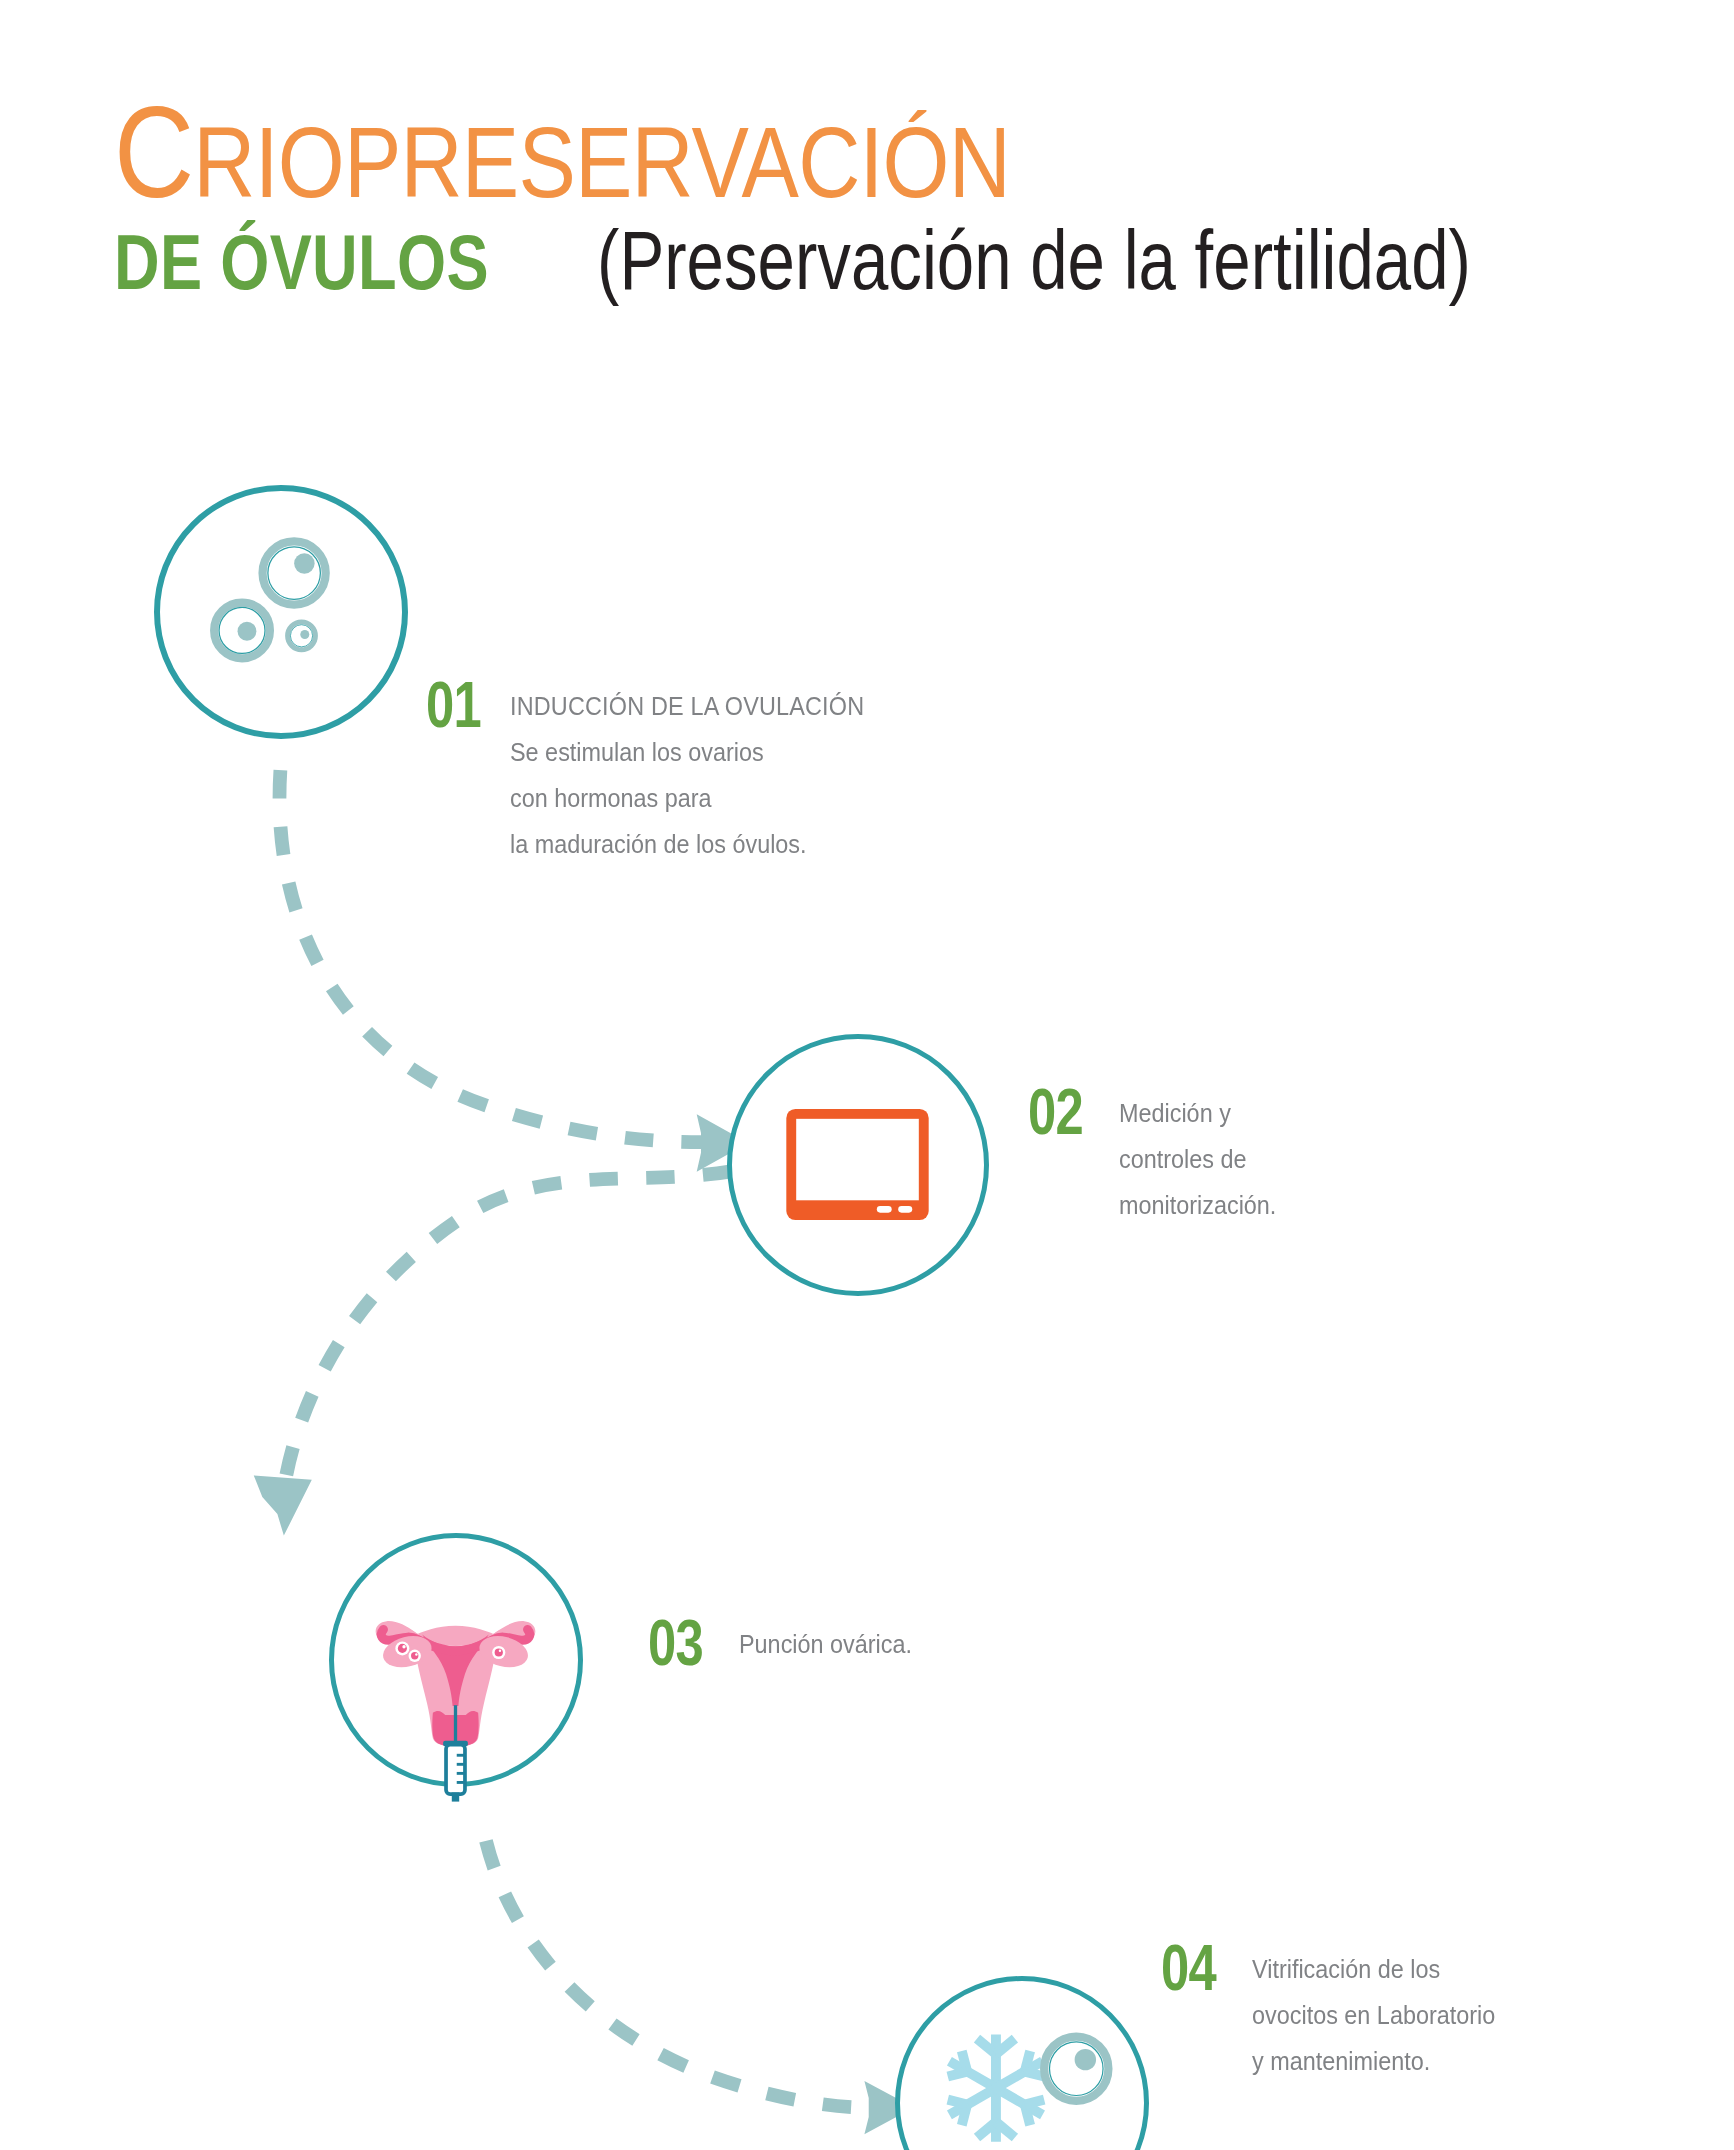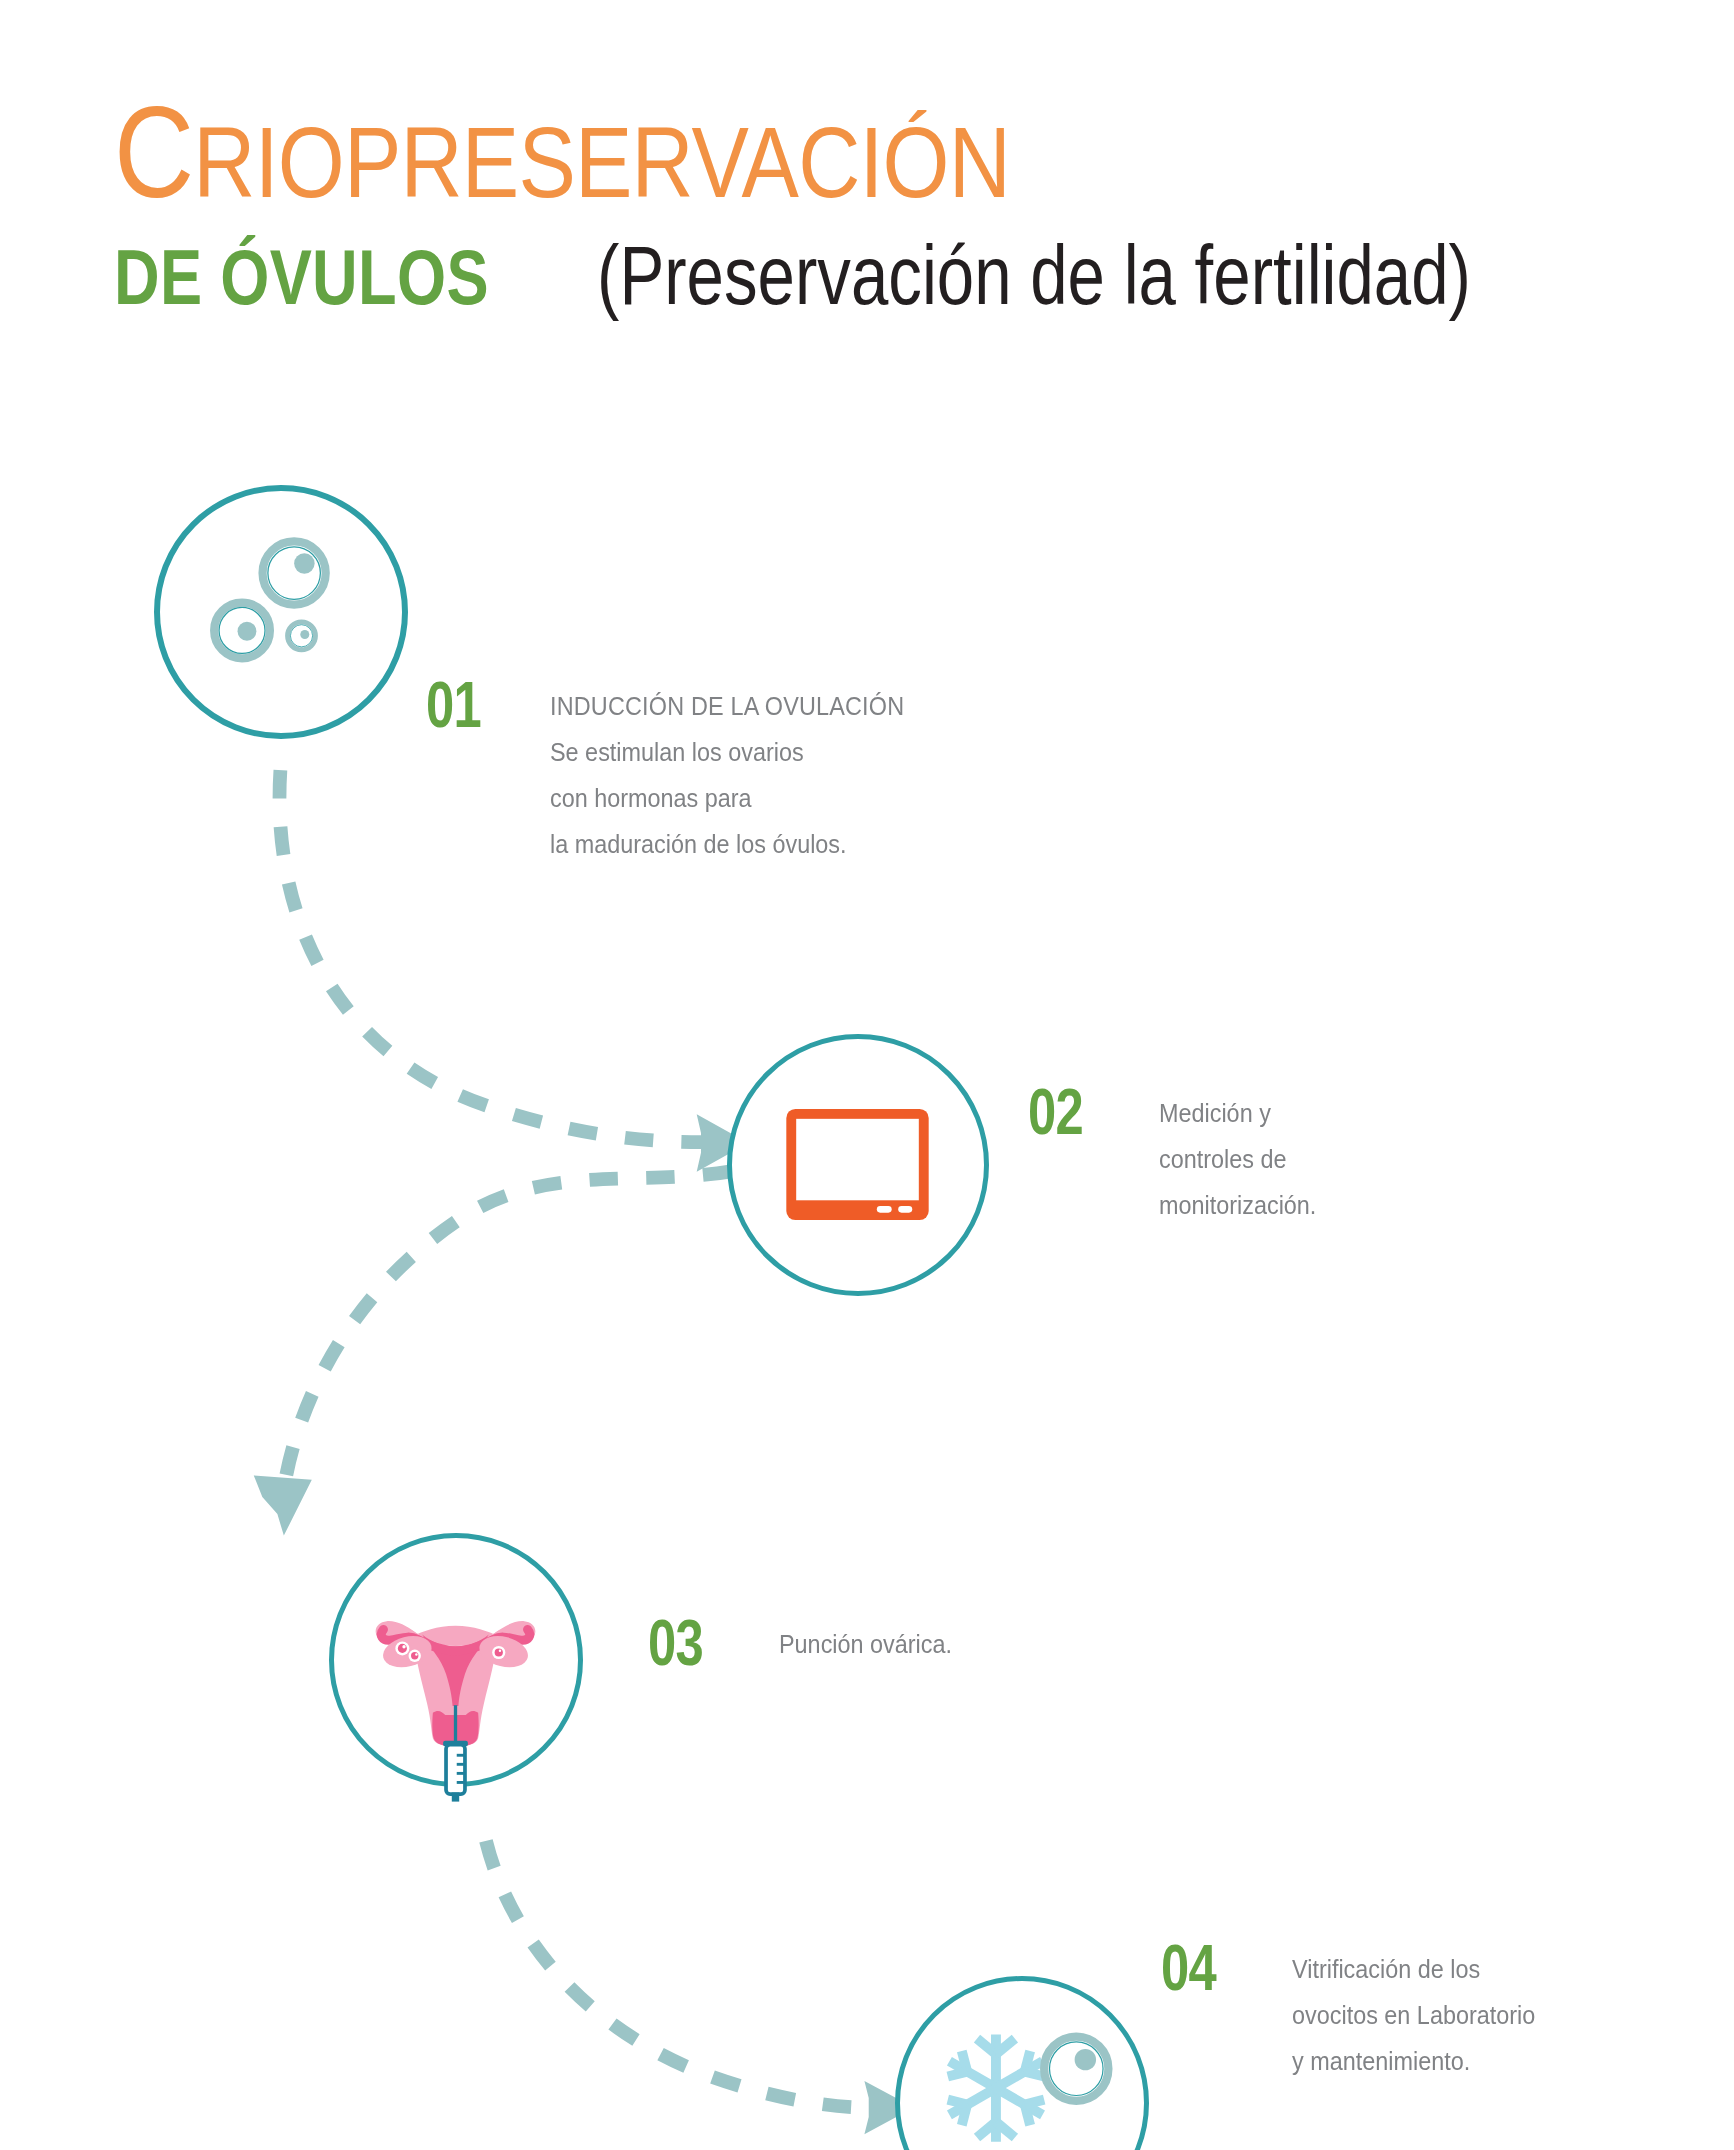--- a/index.html
+++ b/index.html
@@ -27,21 +27,21 @@
     line-height:102px;
     letter-spacing:-0.9px;
     color:#F29244;
     font-weight:400;
     white-space:nowrap;
     transform:scaleX(0.86);
     transform-origin:left center;
   }
   .title-line1 .cap{font-size:129px;}
   .title-line2{
-    margin-top:20px;
+    margin-top:5px;
     white-space:nowrap;
     display:flex;
     align-items:baseline;
     gap:26px;
   }
   .title-green{
     font-family:"Liberation Sans Narrow","Liberation Sans",sans-serif;
     font-size:77px;
     line-height:77px;
     font-weight:700;
@@ -73,21 +73,21 @@
     box-sizing:border-box;
     border:6px solid #2E9EA5;
     background:#ffffff;
   }
   #circle-1{left:154px;top:485px;width:254px;height:254px;}
   #circle-2{left:727px;top:1034px;width:262px;height:262px;border-width:5.6px;}
   #circle-3{left:329px;top:1533px;width:254px;height:254px;border-width:5.6px;}
   #circle-4{left:895px;top:1976px;width:254px;height:254px;border-width:5.6px;}
 
   
-  .step-text{position:absolute;display:flex;align-items:flex-start;gap:40px;}
+  .step-text{position:absolute;display:flex;align-items:flex-start;}
   .step-num{
     font-family:"Liberation Sans Narrow","Liberation Sans",sans-serif;
     font-size:65px;
     line-height:56px;
     font-weight:700;
     color:#64A343;
     letter-spacing:-0.9px;
     transform:scaleX(0.78);
     transform-origin:left top;
     white-space:nowrap;

